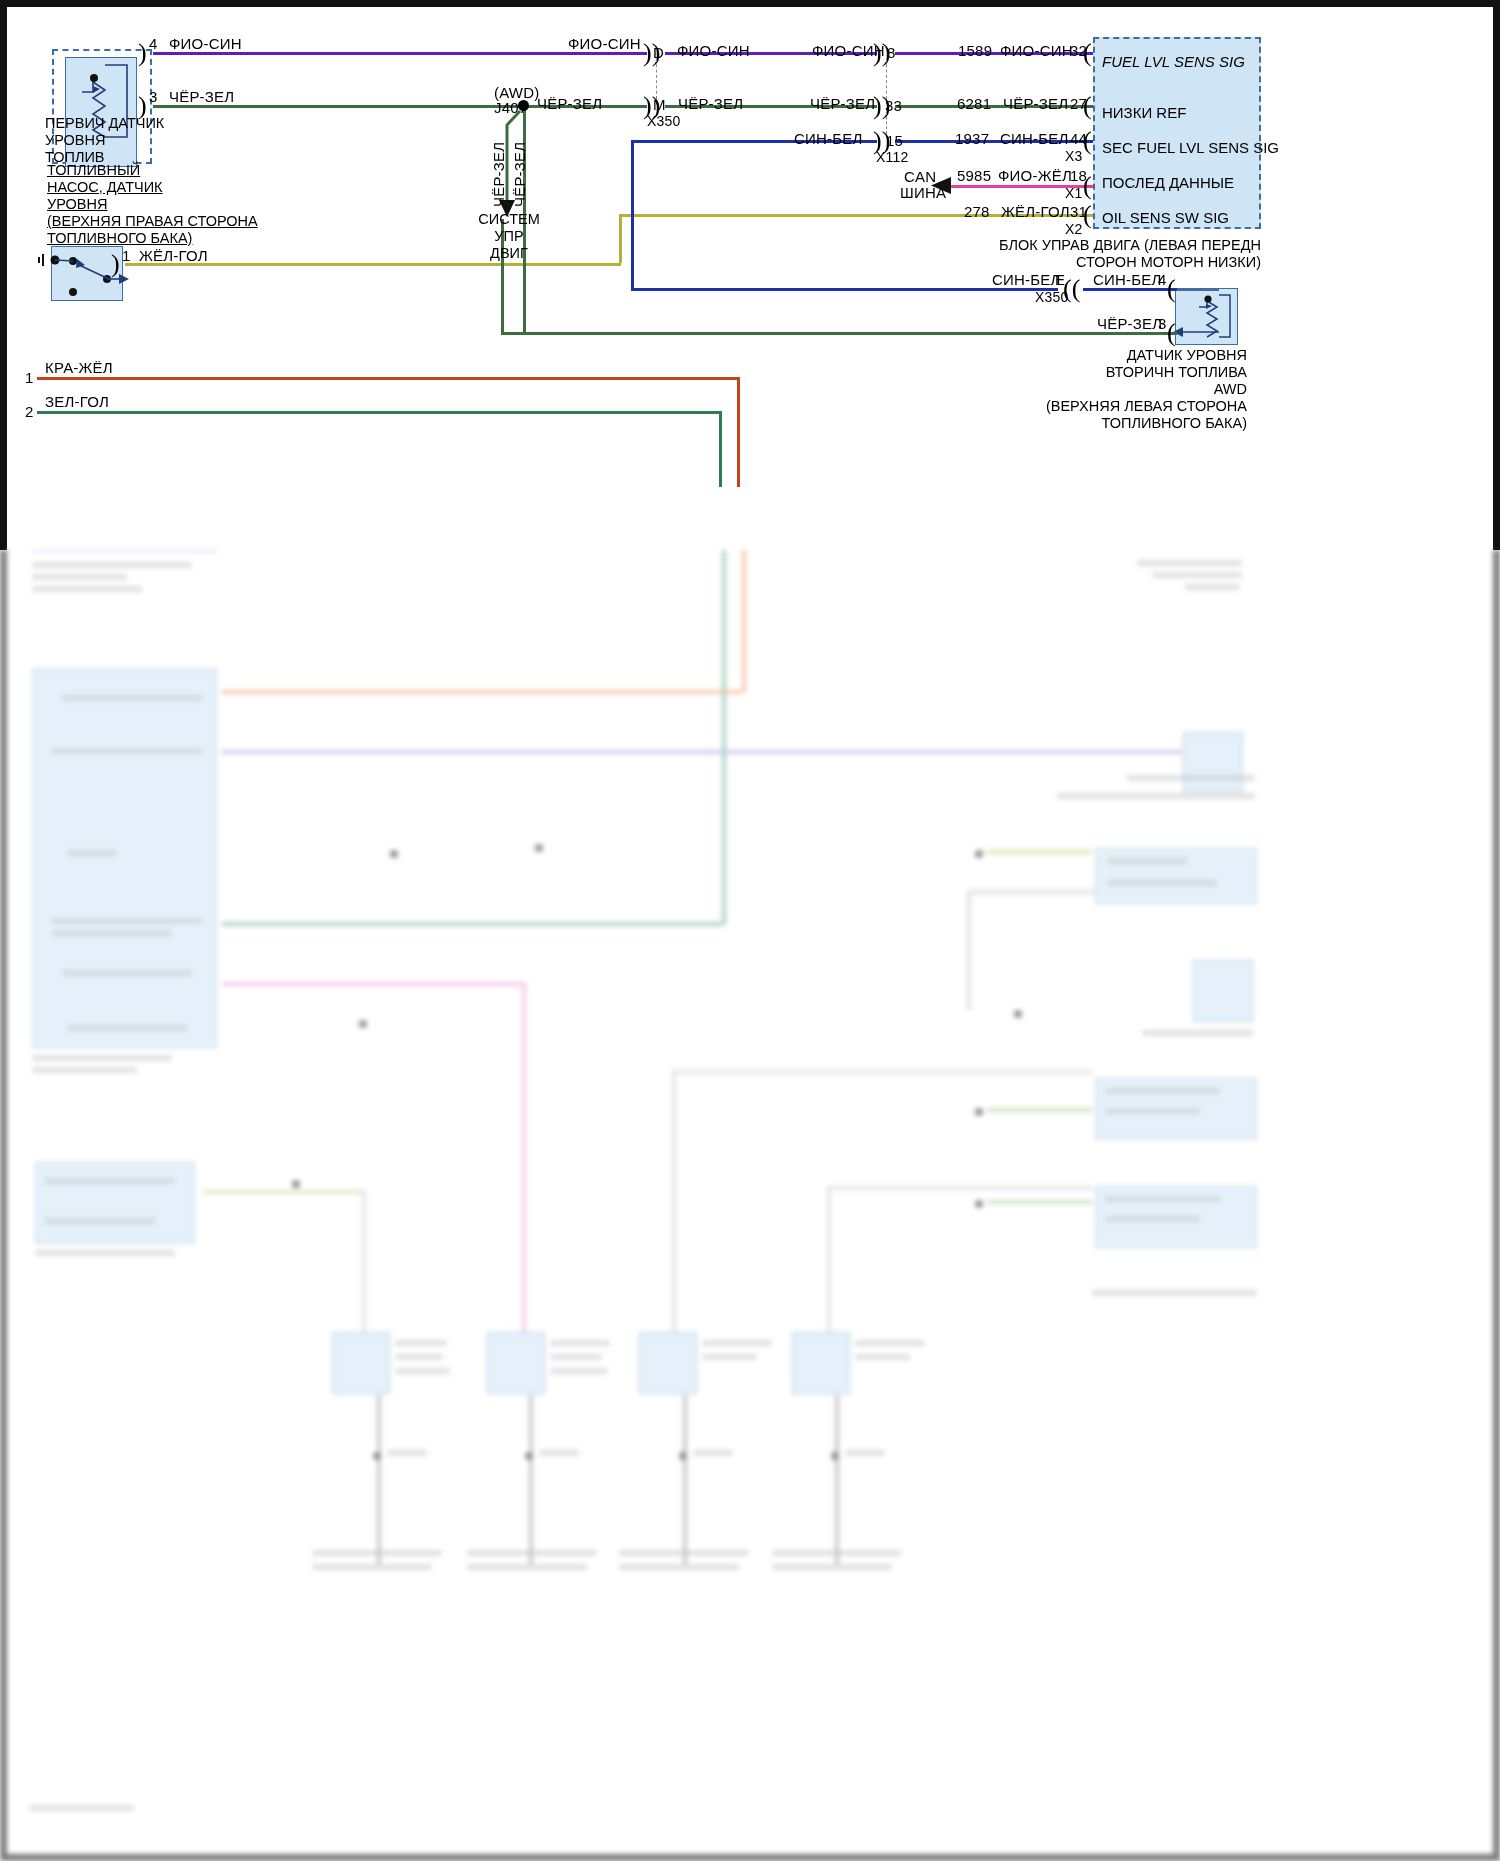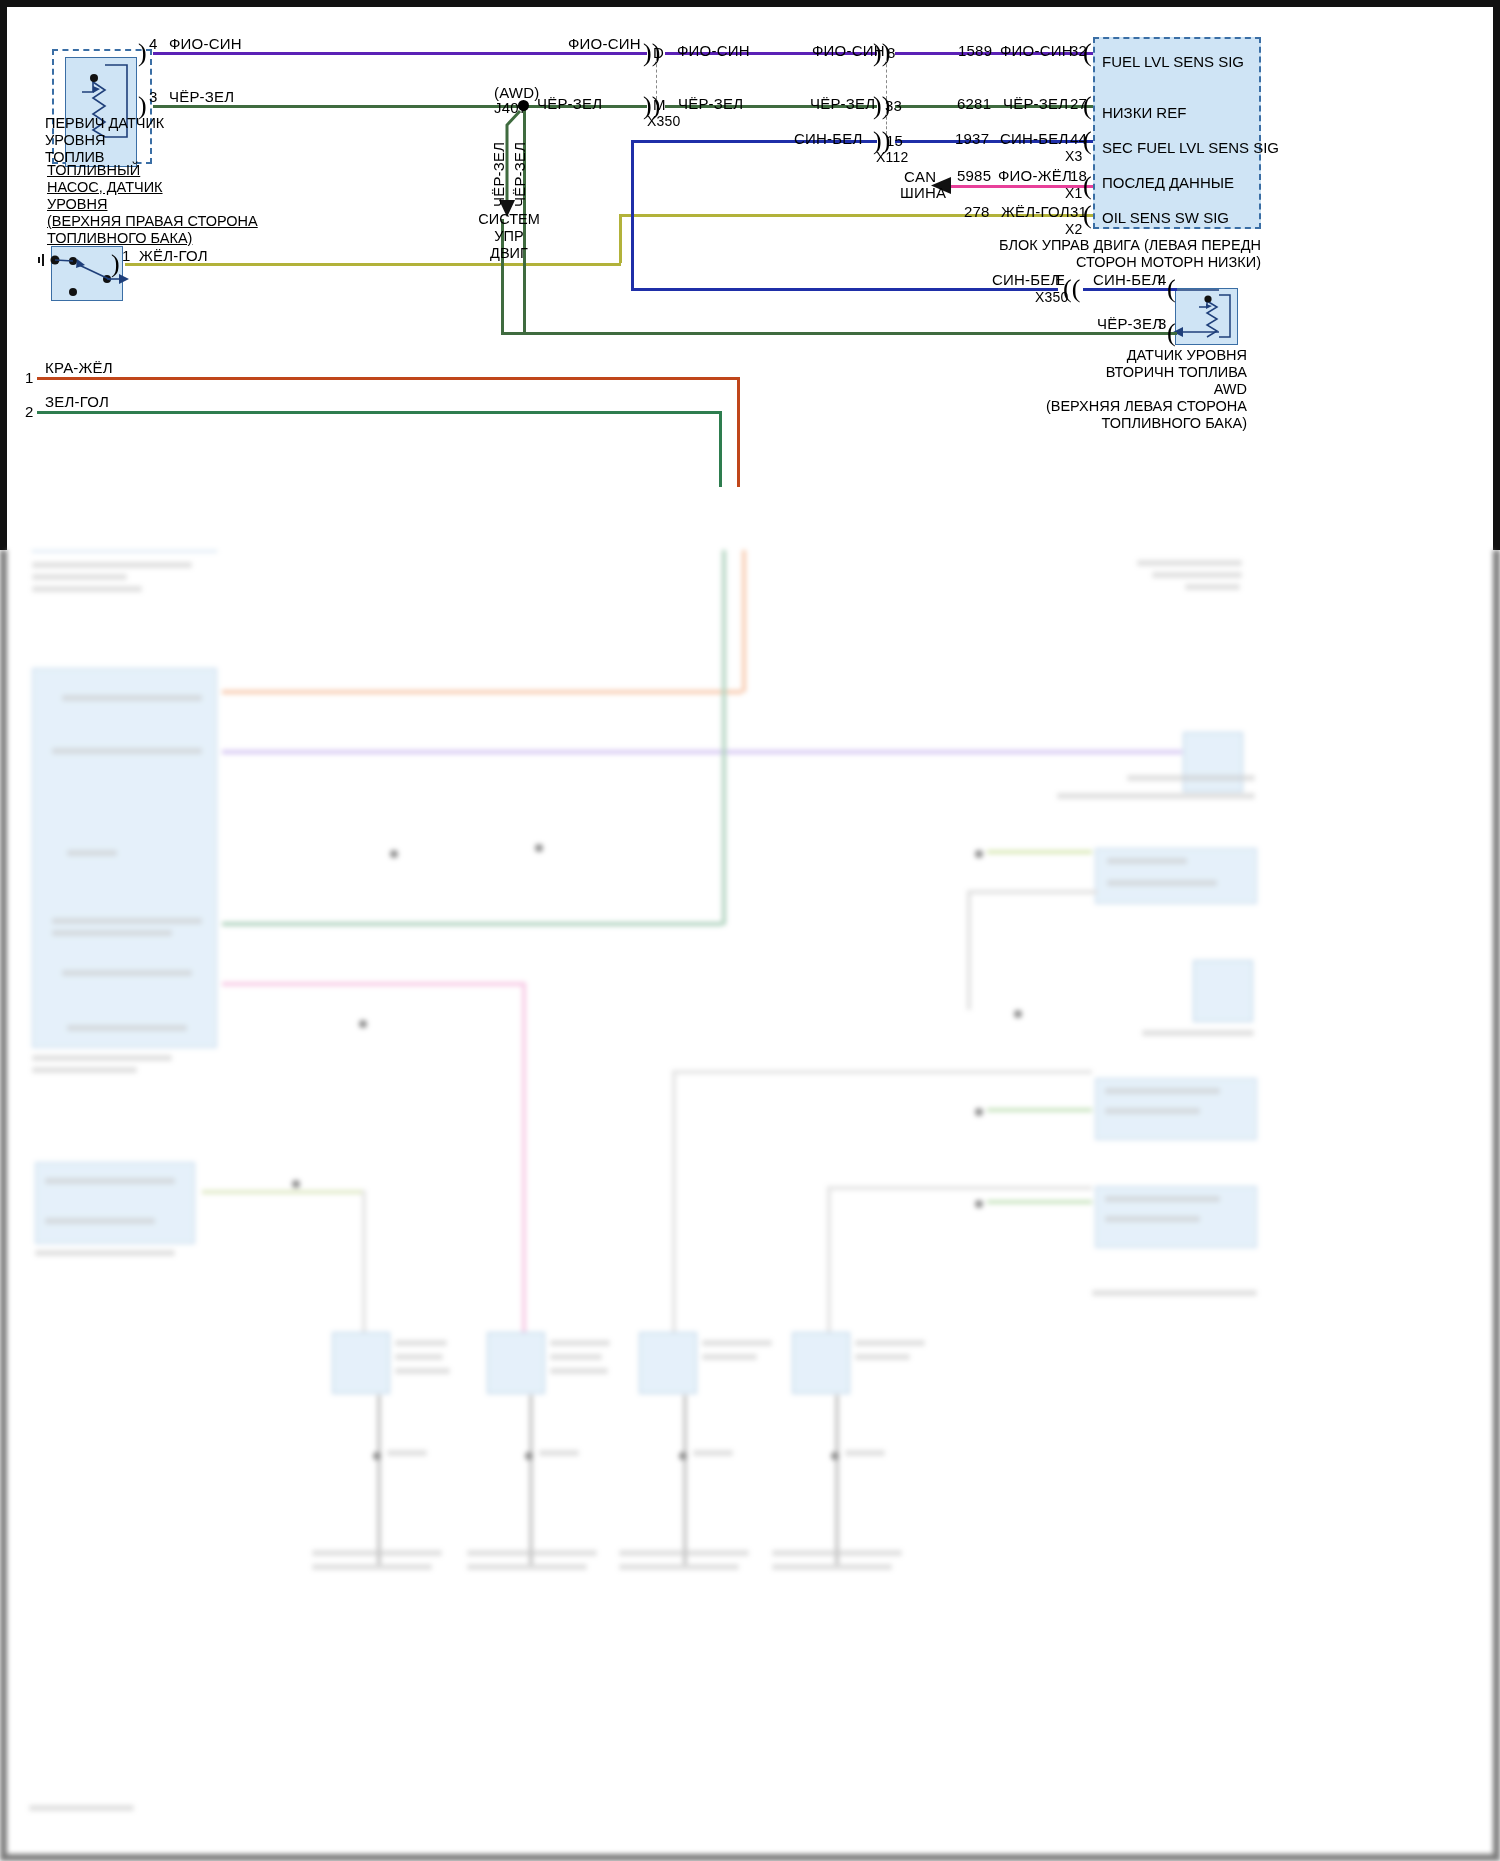--- a/index.html
+++ b/index.html
@@ -136,21 +136,21 @@
       <circle cx="100" cy="272" r="4" fill="#111"></circle>
       <circle cx="66" cy="285" r="4" fill="#111"></circle>
       <line x1="48" y1="253" x2="66" y2="254" stroke="#1f3f7a" stroke-width="1.6"></line>
       <line x1="70" y1="257" x2="104" y2="273" stroke="#1f3f7a" stroke-width="1.6"></line>
       <polygon points="70,252 78,258 69,261" fill="#1f3f7a"></polygon>
       <line x1="100" y1="272" x2="120" y2="272" stroke="#1f3f7a" stroke-width="1.6"></line>
       <polygon points="112,267 122,272 112,277" fill="#1f3f7a"></polygon>
     </svg>
 
     <div class="ecu" style="left:1086px; top:30px; width:168px; height:192px;"></div>
-    <div class="ecu-pinlabel" style="left:1095px; top:46px;">FUEL LVL SENS SIG</div>
+    <div class="ecu-pinlabel" style="left:1095px; top:46px;font-style:italic;">FUEL LVL SENS SIG</div>
     <div class="ecu-pinlabel" style="left:1095px; top:97px;">НИЗКИ REF</div>
     <div class="ecu-pinlabel" style="left:1095px; top:132px;">SEC FUEL LVL SENS SIG</div>
     <div class="ecu-pinlabel" style="left:1095px; top:167px;">ПОСЛЕД ДАННЫЕ</div>
     <div class="ecu-pinlabel" style="left:1095px; top:202px;">OIL SENS SW SIG</div>
     <div class="cap right" style="left:954px; top:230px; width:300px;">БЛОК УПРАВ ДВИГА (ЛЕВАЯ ПЕРЕДН
 СТОРОН МОТОРН НИЗКИ)</div>
 
     <div class="compbox" style="left:1168px; top:281px; width:63px; height:57px;"></div>
     <svg class="ovl" width="1500" height="550">
       <polyline points="1212,288 1223,288 1223,330 1212,330" fill="none" stroke="#1f3f7a" stroke-width="1.5"></polyline>

